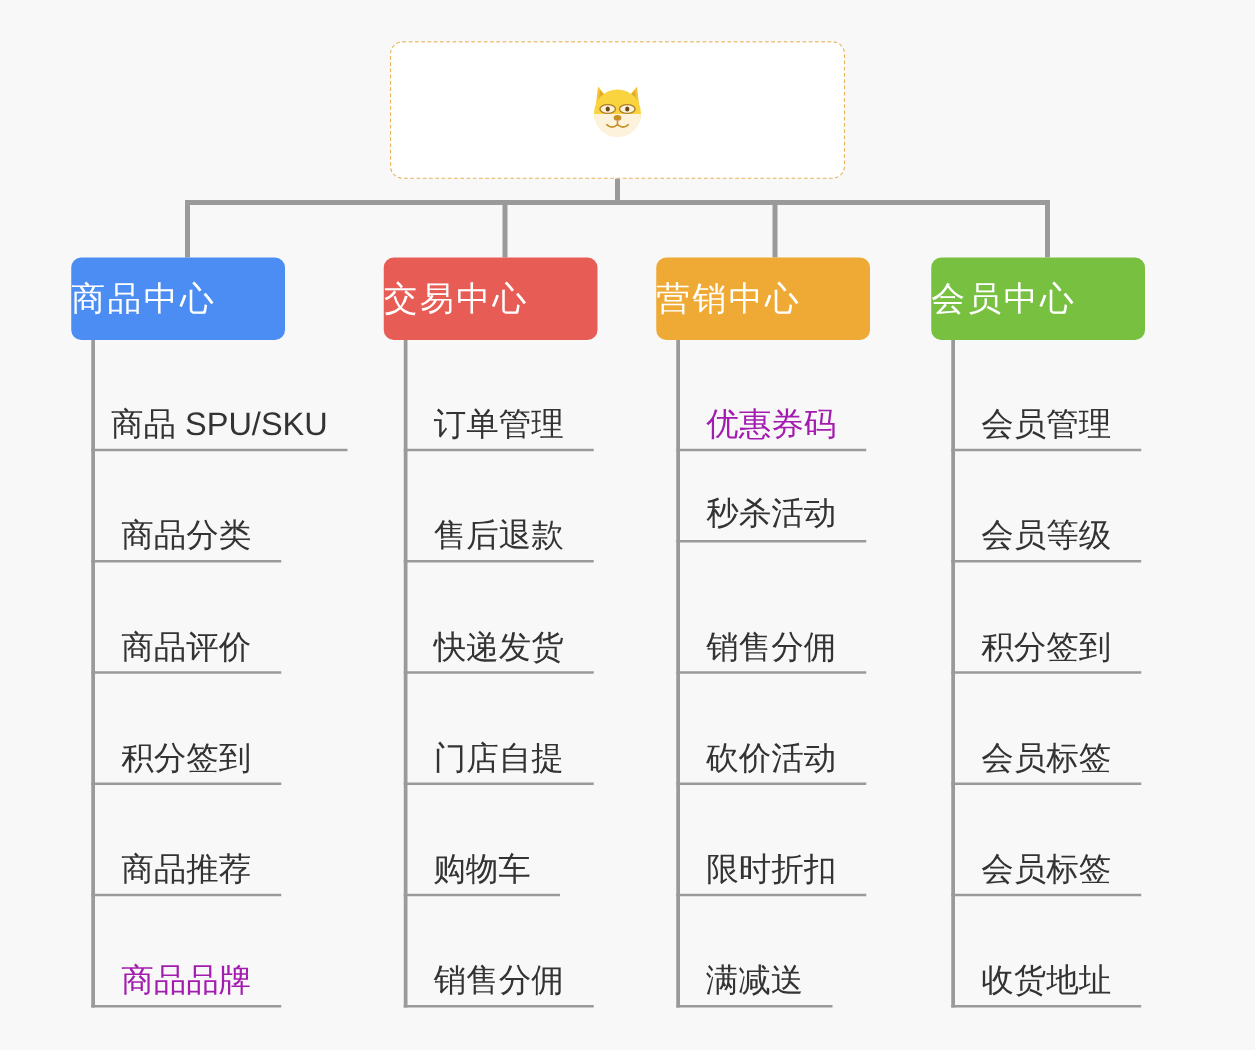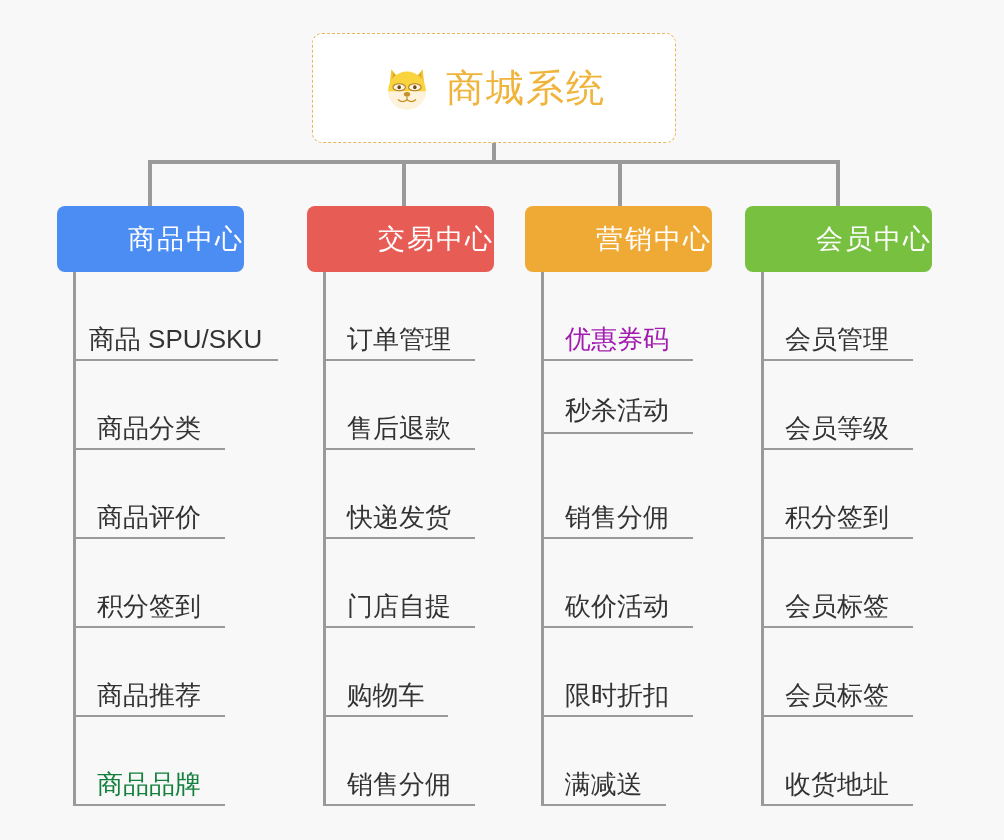--- a/index.html
+++ b/index.html
@@ -60,26 +60,26 @@
 
   
   .column {
     position: absolute;
     top: 206px;
   }
   .cat-box {
     position: absolute;
     left: 0;
     top: 0;
-    width: 187px;
+    width: 171px;
     height: 66px;
     border-radius: 8px;
     display: flex;
     align-items: center;
-    justify-content: flex-end;
+    justify-content: flex-start;
     color: #ffffff;
     font-size: 27px;
     letter-spacing: 2px;
     box-sizing: border-box;
   }
   .spine {
     position: absolute;
     left: 16px;
     top: 66px;
     width: 3px;
@@ -122,21 +122,20 @@
         <ellipse cx="22" cy="31" rx="8" ry="4.5" fill="none" stroke="#b07f2a" stroke-width="1.4"></ellipse>
         <ellipse cx="42" cy="31" rx="8" ry="4.5" fill="none" stroke="#b07f2a" stroke-width="1.4"></ellipse>
         <ellipse cx="22" cy="31" rx="2.2" ry="2.6" fill="#6d4a18"></ellipse>
         <ellipse cx="42" cy="31" rx="2.2" ry="2.6" fill="#6d4a18"></ellipse>
         <ellipse cx="32" cy="40" rx="4" ry="3" fill="#c59029"></ellipse>
         <path d="M32 43 L32 47" stroke="#c59029" stroke-width="1.6" fill="none"></path>
         <path d="M32 47 q-6 5 -11 0" stroke="#c59029" stroke-width="1.6" fill="none" stroke-linecap="round"></path>
         <path d="M32 47 q6 5 11 0" stroke="#c59029" stroke-width="1.6" fill="none" stroke-linecap="round"></path>
       </svg>
     </span>
-    <span class="root-title" style="color: rgb(240, 180, 60);">商城系统</span>
   </div>
 
   <div class="conn conn-v" style="left: 492px; top: 143px; height: 19px; background: rgb(154, 154, 154);"></div>
 
   <div class="conn conn-h" style="left: 148px; top: 160px; width: 692px; background: rgb(154, 154, 154);"></div>
 
   <div class="conn conn-v" style="left: 148px; top: 160px; height: 46px; background: rgb(154, 154, 154);"></div>
   <div class="conn conn-v" style="left: 402px; top: 160px; height: 46px; background: rgb(154, 154, 154);"></div>
   <div class="conn conn-v" style="left: 618px; top: 160px; height: 46px; background: rgb(154, 154, 154);"></div>
   <div class="conn conn-v" style="left: 836px; top: 160px; height: 46px; background: rgb(154, 154, 154);"></div>
@@ -155,21 +154,21 @@
     <div class="leaf" style="top: 244px; min-width: 152px; border-bottom-color: rgb(154, 154, 154);">
       <span class="leaf-label" style="color: rgb(51, 51, 51);">商品评价</span>
       </div>
     <div class="leaf" style="top: 333px; min-width: 152px; border-bottom-color: rgb(154, 154, 154);">
       <span class="leaf-label" style="color: rgb(51, 51, 51);">积分签到</span>
       </div>
     <div class="leaf" style="top: 422px; min-width: 152px; border-bottom-color: rgb(154, 154, 154);">
       <span class="leaf-label" style="color: rgb(51, 51, 51);">商品推荐</span>
       </div>
     <div class="leaf" style="top: 511px; min-width: 152px; border-bottom-color: rgb(154, 154, 154);">
-      <span class="leaf-label" style="color: #15803d;">商品品牌</span>
+      <span class="leaf-label" style="color: #a21caf;">商品品牌</span>
       </div>
   </div>
 
   <div class="column" style="left:307px;">
     <div class="cat-box" style="background:#e75c55;">
       <span>交易中心</span>
     </div>
     <div class="spine" style="height: 534px; background: rgb(154, 154, 154);"></div>
     <div class="leaf" style="top: 66px; min-width: 152px; border-bottom-color: rgb(154, 154, 154);">
       <span class="leaf-label" style="color: rgb(51, 51, 51);">订单管理</span>

